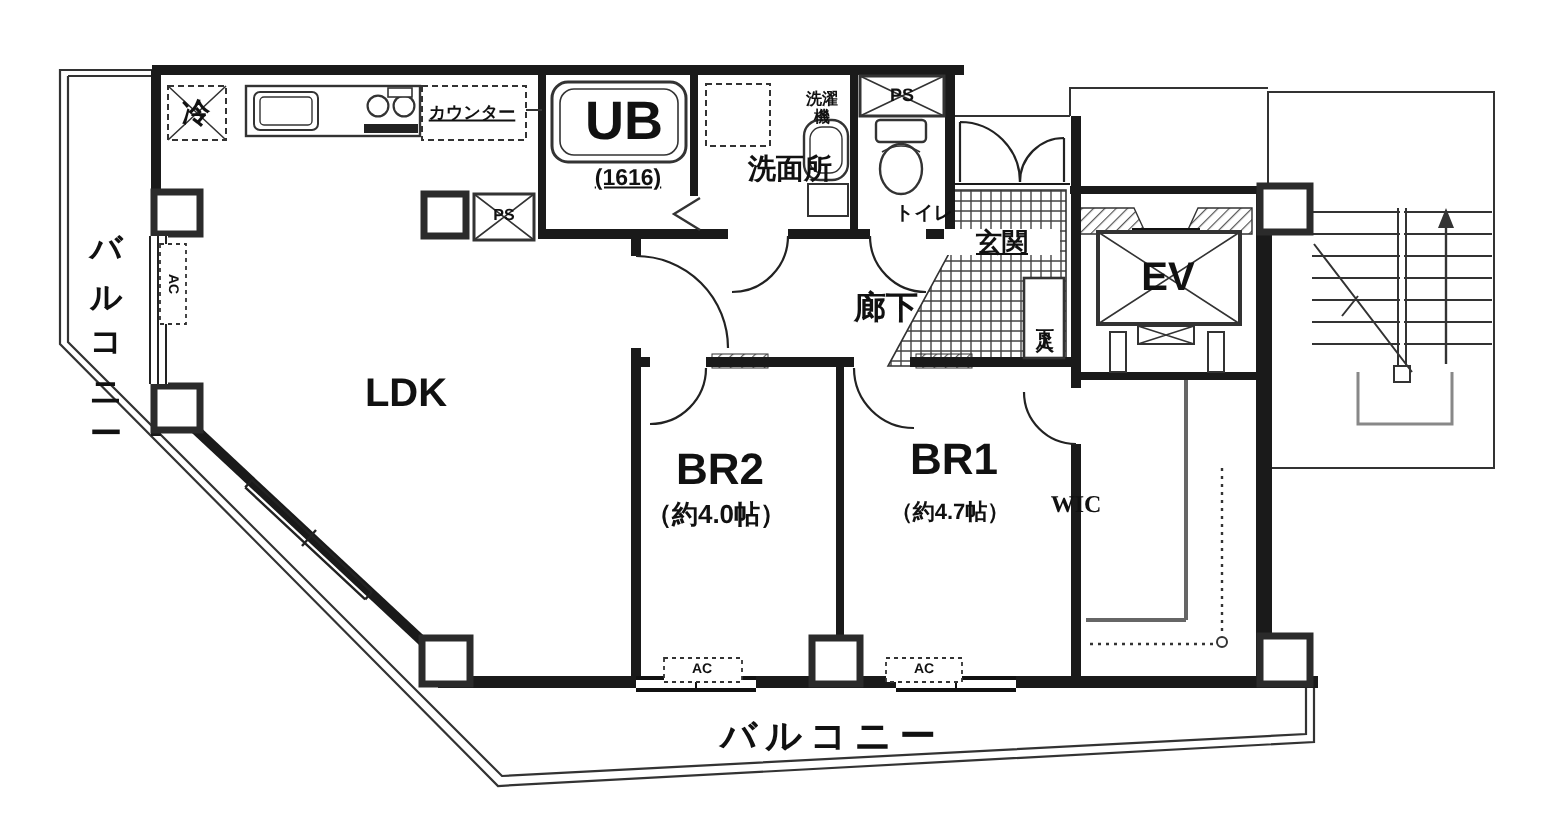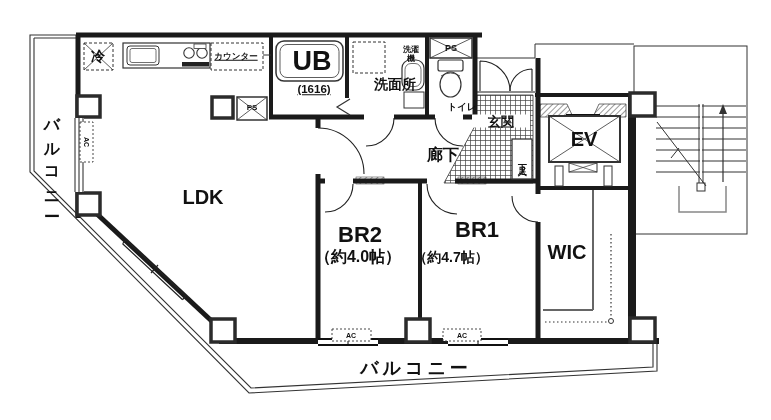--- a/index.html
+++ b/index.html
@@ -182,24 +182,24 @@
     <rect x="332" y="329" width="39" height="12"></rect>
     <rect x="443" y="329" width="38" height="12"></rect>
   </g>
 </svg>
 
 <div class="lbl vert" style="left:52px;top:160px;font-size:16px;letter-spacing:7px;">バルコニー</div>
 <div class="lbl" style="left:416px;top:368px;font-size:18px;letter-spacing:4px;">バルコニー</div>
 
 <div class="lbl" style="left:203px;top:168px;font-size:20px;margin-top:29px;">LDK</div>
 <div class="lbl" style="left:360px;top:235px;font-size:22px;">BR2</div>
-<div class="lbl" style="left:358px;top:257px;font-size:16px;">（約4.0帖）</div>
+<div class="lbl" style="left:358px;top:257px;font-size:13px;">（約4.0帖）</div>
 <div class="lbl" style="left:477px;top:230px;font-size:22px;">BR1</div>
-<div class="lbl" style="left:451px;top:257px;font-size:14px;">（約4.7帖）</div>
-<div class="lbl" style="left:567px;top:252px;font-size:20px;">WIC</div>
+<div class="lbl" style="left:475px;top:257px;font-size:11px;">（約4.7帖）</div>
+<div class="lbl" style="left:538px;top:252px;font-size:12px;font-family:Liberation Serif, serif;">WIC</div>
 <div class="lbl" style="left:427px;top:155px;font-size:16px;margin-left:16px;">廊下</div>
 <div class="lbl bg" style="left:501px;top:121px;font-size:13px;">玄関</div>
 <div class="lbl" style="left:395px;top:84px;font-size:14px;">洗面所</div>
 <div class="lbl" style="left:462px;top:107px;font-size:9.5px;">トイレ</div>
 <div class="lbl" style="left:312px;top:61px;font-size:27px;">UB</div>
 <div class="lbl" style="left:314px;top:90px;font-size:11.5px;text-decoration:underline;">(1616)</div>
 <div class="lbl" style="left:584px;top:139px;font-size:20px;">EV</div>
 
 <div class="lbl" style="left:98px;top:56px;font-size:14px;">冷</div>
 <div class="lbl" style="left:236px;top:56px;font-size:8.5px;text-decoration:underline;">カウンター</div>

